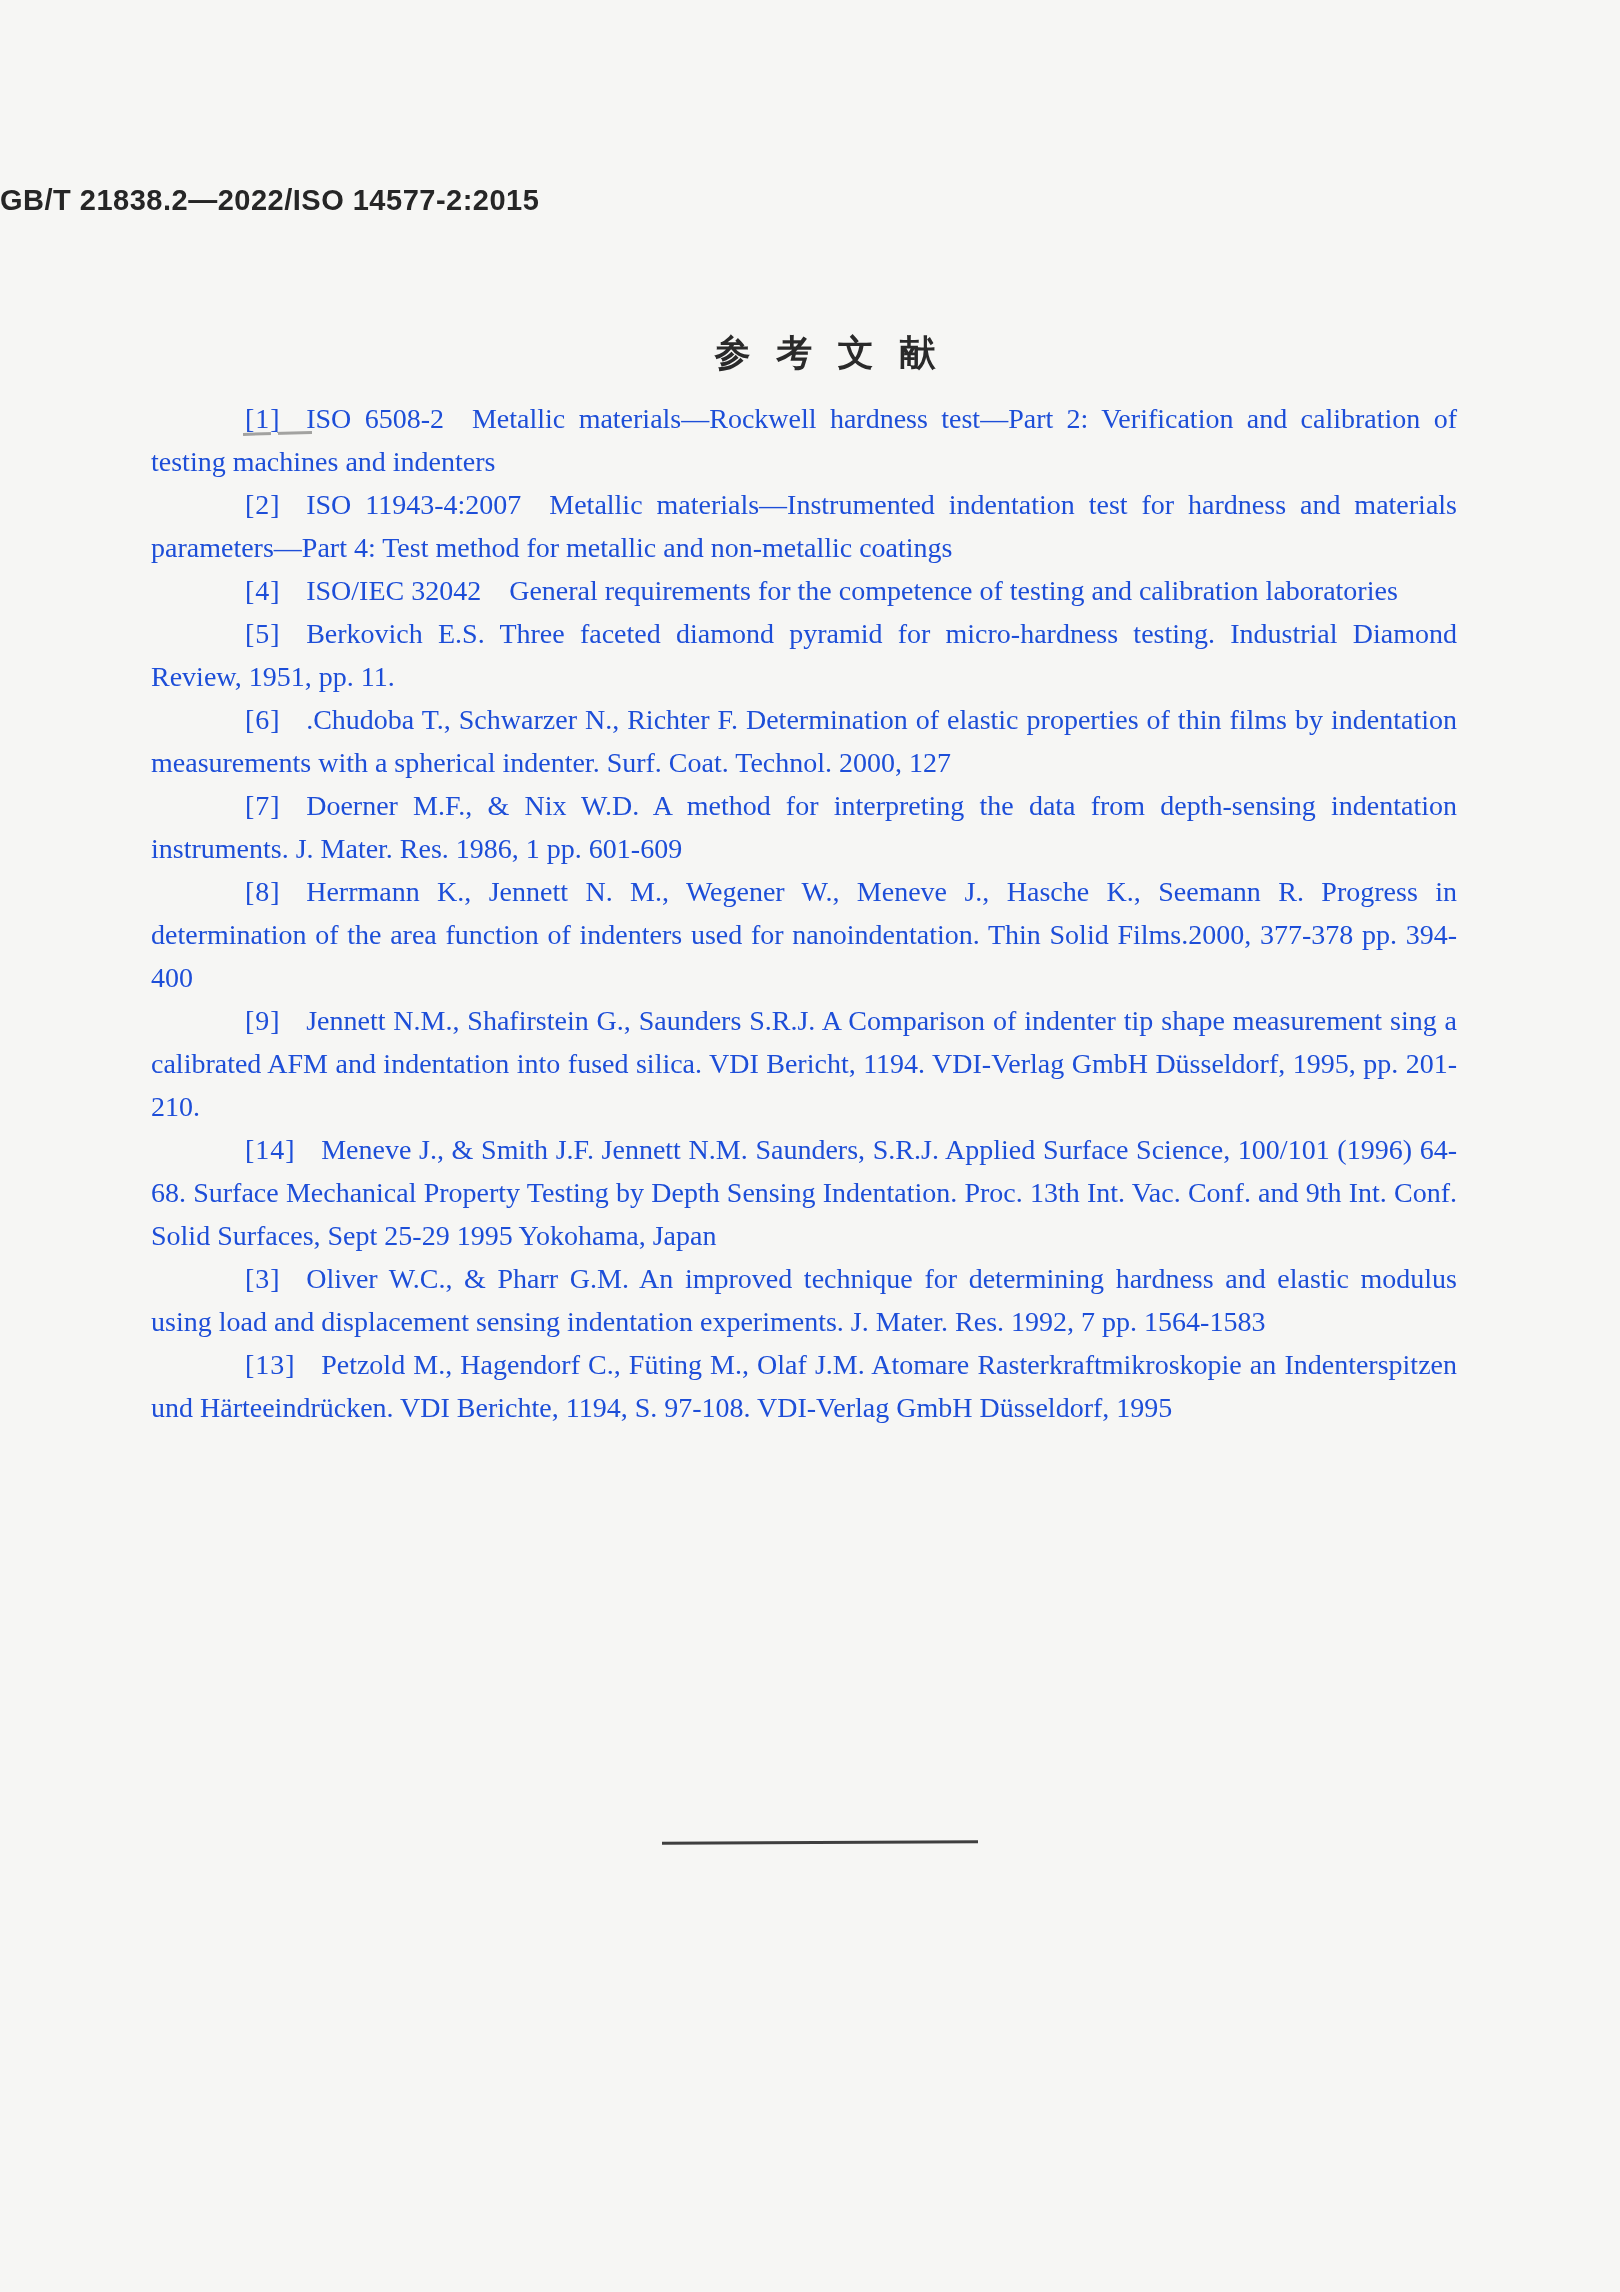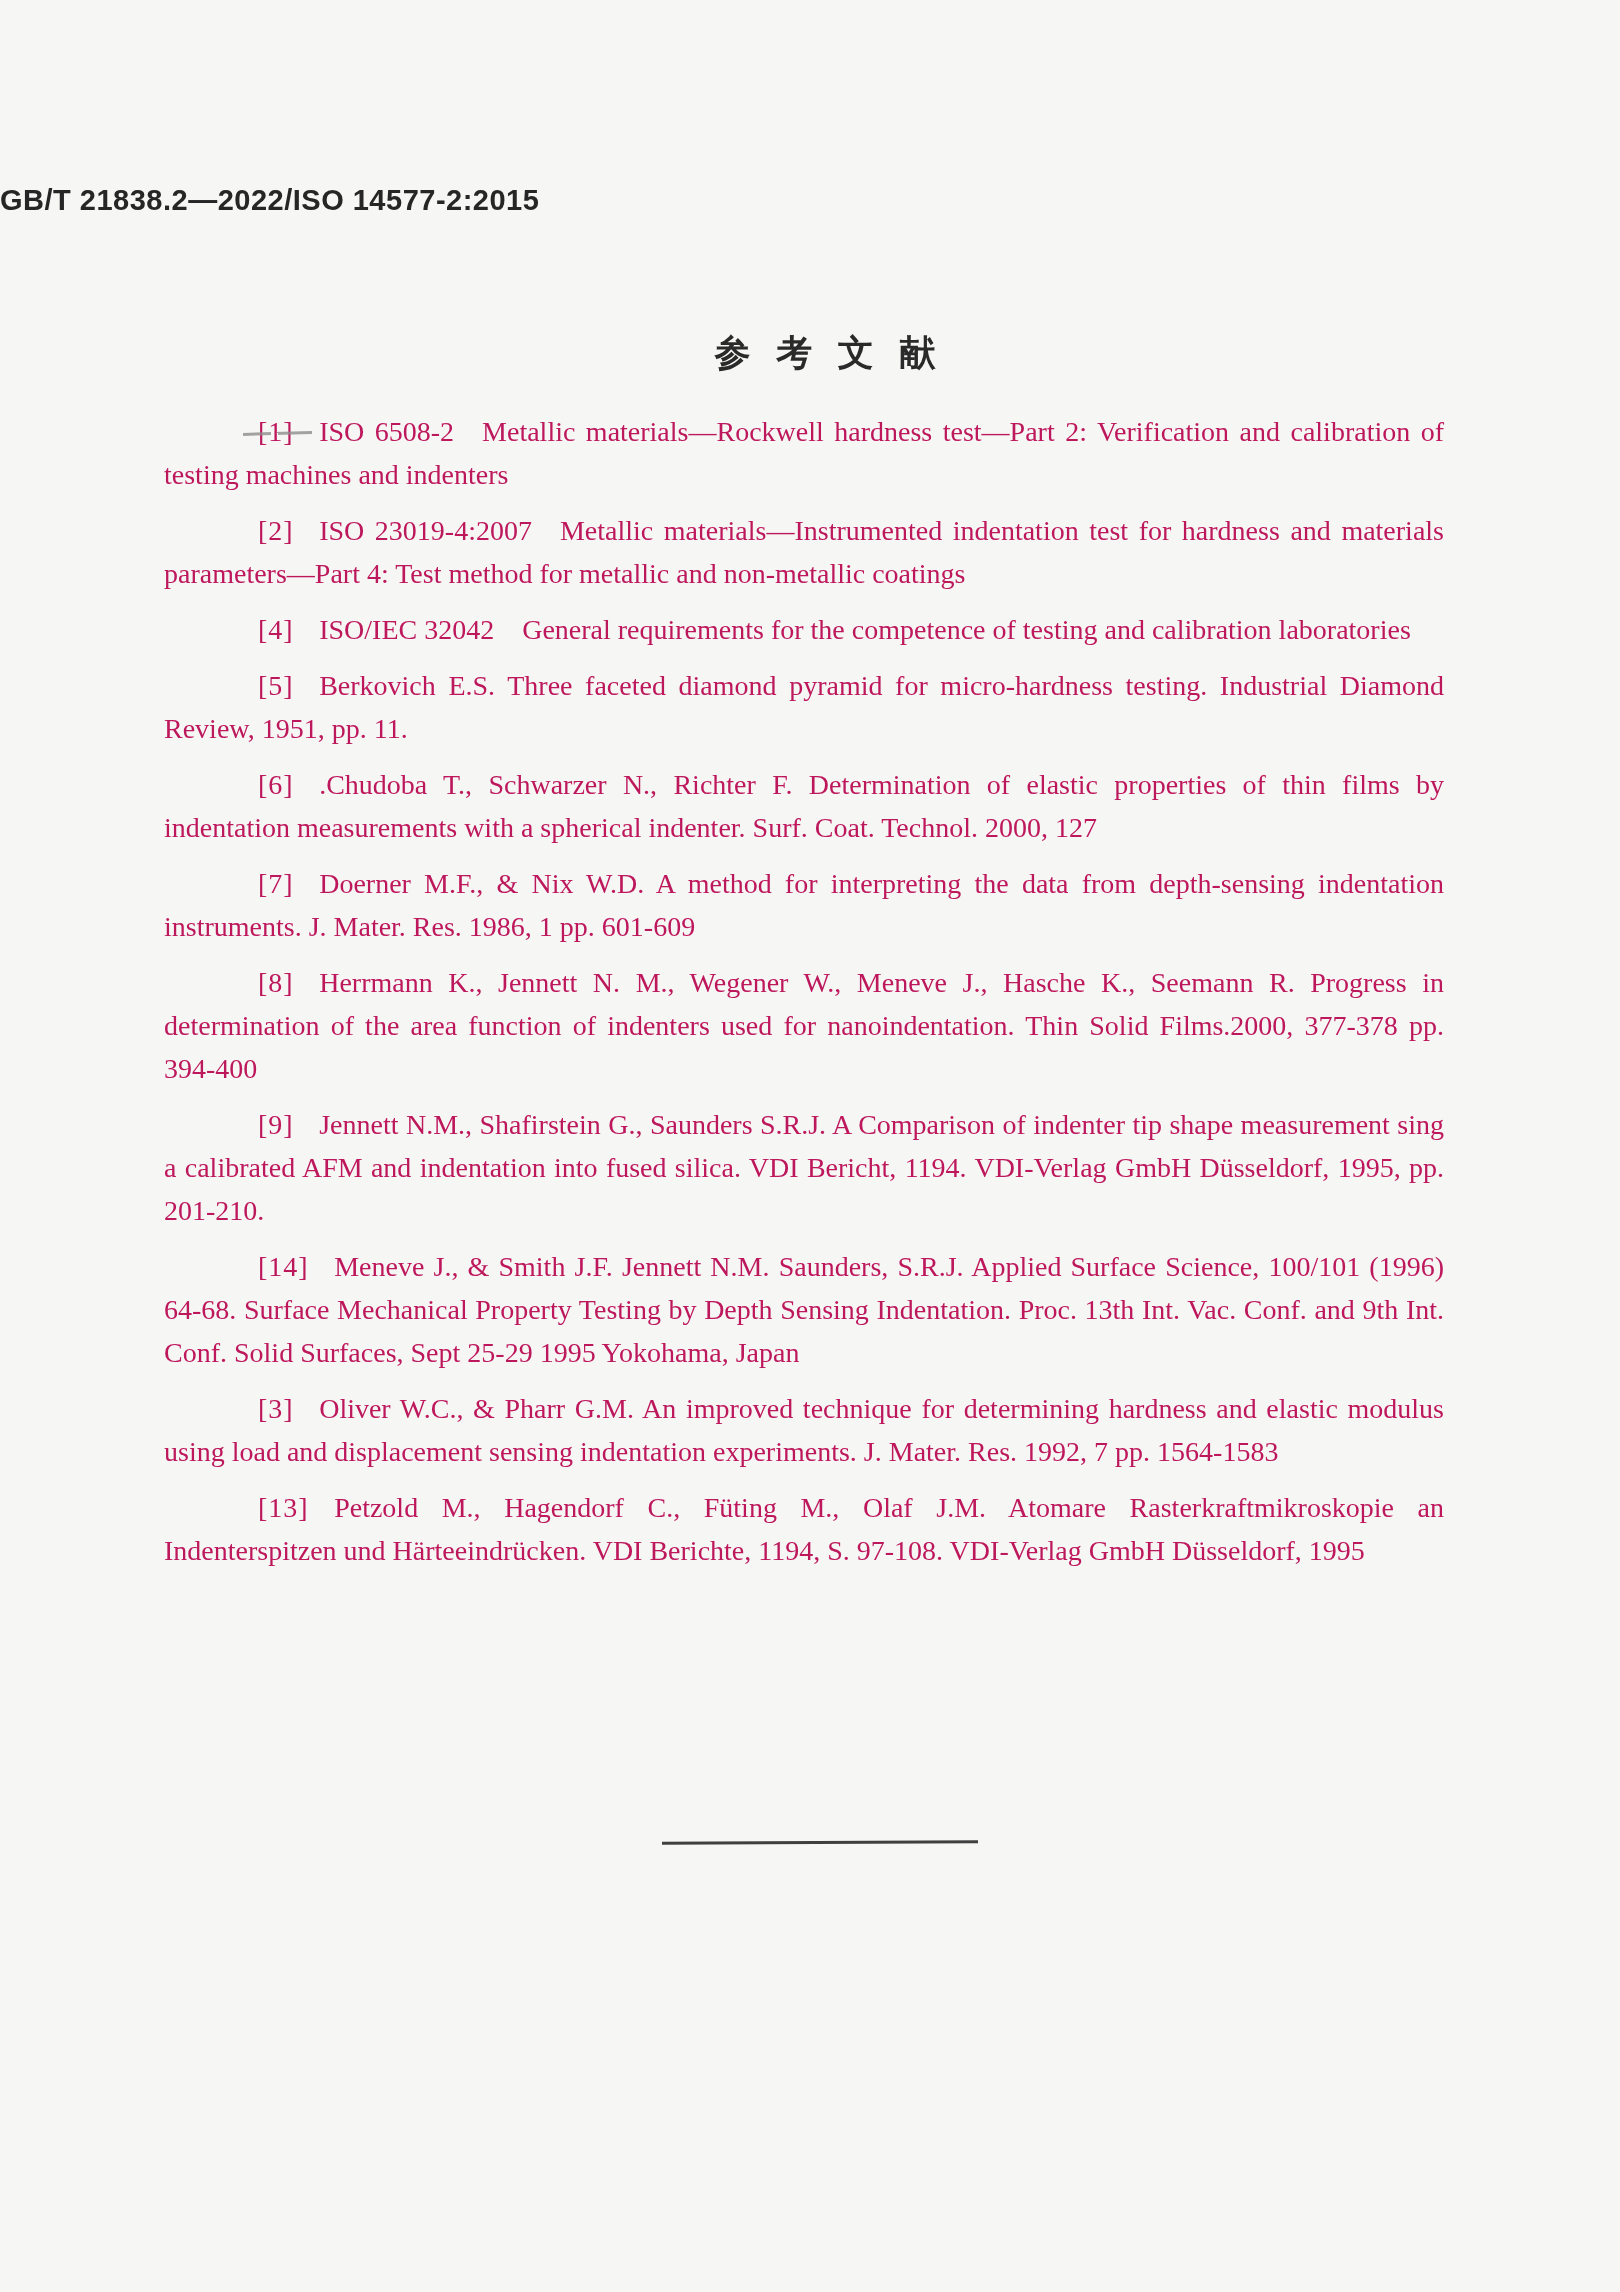--- a/index.html
+++ b/index.html
@@ -42,26 +42,26 @@
     color: #2a2a2a;
     word-spacing: 15.7px;
   }
   .ref-list {
     position: absolute;
     top: 397px;
     left: 151px;
     width: 1306px;
   }
   .ref {
-    margin: 13px;
+    margin: 0;
     font-size: 28px;
     line-height: 43px;
     text-align: justify;
     text-indent: 94px;
-    color: #be185d;
+    color: #1d4ed8;
   }
   .ref-label {
     margin-right: 25.5px;
     letter-spacing: 1px;
   }
   .scan-artifact {
     position: absolute;
     top: 432px;
     left: 243px;
     width: 69px;
@@ -85,21 +85,21 @@
 
 <div class="page">
 
   <div class="doc-header">GB/T 21838.2—2022/ISO 14577-2:2015</div>
 
   <h1 class="doc-title">参 考 文 献</h1>
 
   <div class="ref-list">
   <p class="ref"><span class="ref-label">[1]</span><span class="ref-text">ISO 6508-2 Metallic materials—Rockwell hardness test—Part 2: Verification and calibration of testing machines and indenters</span></p>
 
-  <p class="ref"><span class="ref-label">[2]</span><span class="ref-text">ISO 23019-4:2007 Metallic materials—Instrumented indentation test for hardness and materials parameters—Part 4: Test method for metallic and non-metallic coatings</span></p>
+  <p class="ref"><span class="ref-label">[2]</span><span class="ref-text">ISO 11943-4:2007 Metallic materials—Instrumented indentation test for hardness and materials parameters—Part 4: Test method for metallic and non-metallic coatings</span></p>
 
 
   <p class="ref"><span class="ref-label">[4]</span><span class="ref-text">ISO/IEC 32042 General requirements for the competence of testing and calibration laboratories</span></p>
 
   <p class="ref"><span class="ref-label">[5]</span><span class="ref-text">Berkovich E.S. Three faceted diamond pyramid for micro-hardness testing. Industrial Diamond Review, 1951, pp. 11.</span></p>
 
   <p class="ref"><span class="ref-label">[6]</span><span class="ref-text">.Chudoba T., Schwarzer N., Richter F. Determination of elastic properties of thin films by indentation measurements with a spherical indenter. Surf. Coat. Technol. 2000, 127</span></p>
 
   <p class="ref"><span class="ref-label">[7]</span><span class="ref-text">Doerner M.F., &amp; Nix W.D. A method for interpreting the data from depth-sensing indentation instruments. J. Mater. Res. 1986, 1 pp. 601-609</span></p>
 

